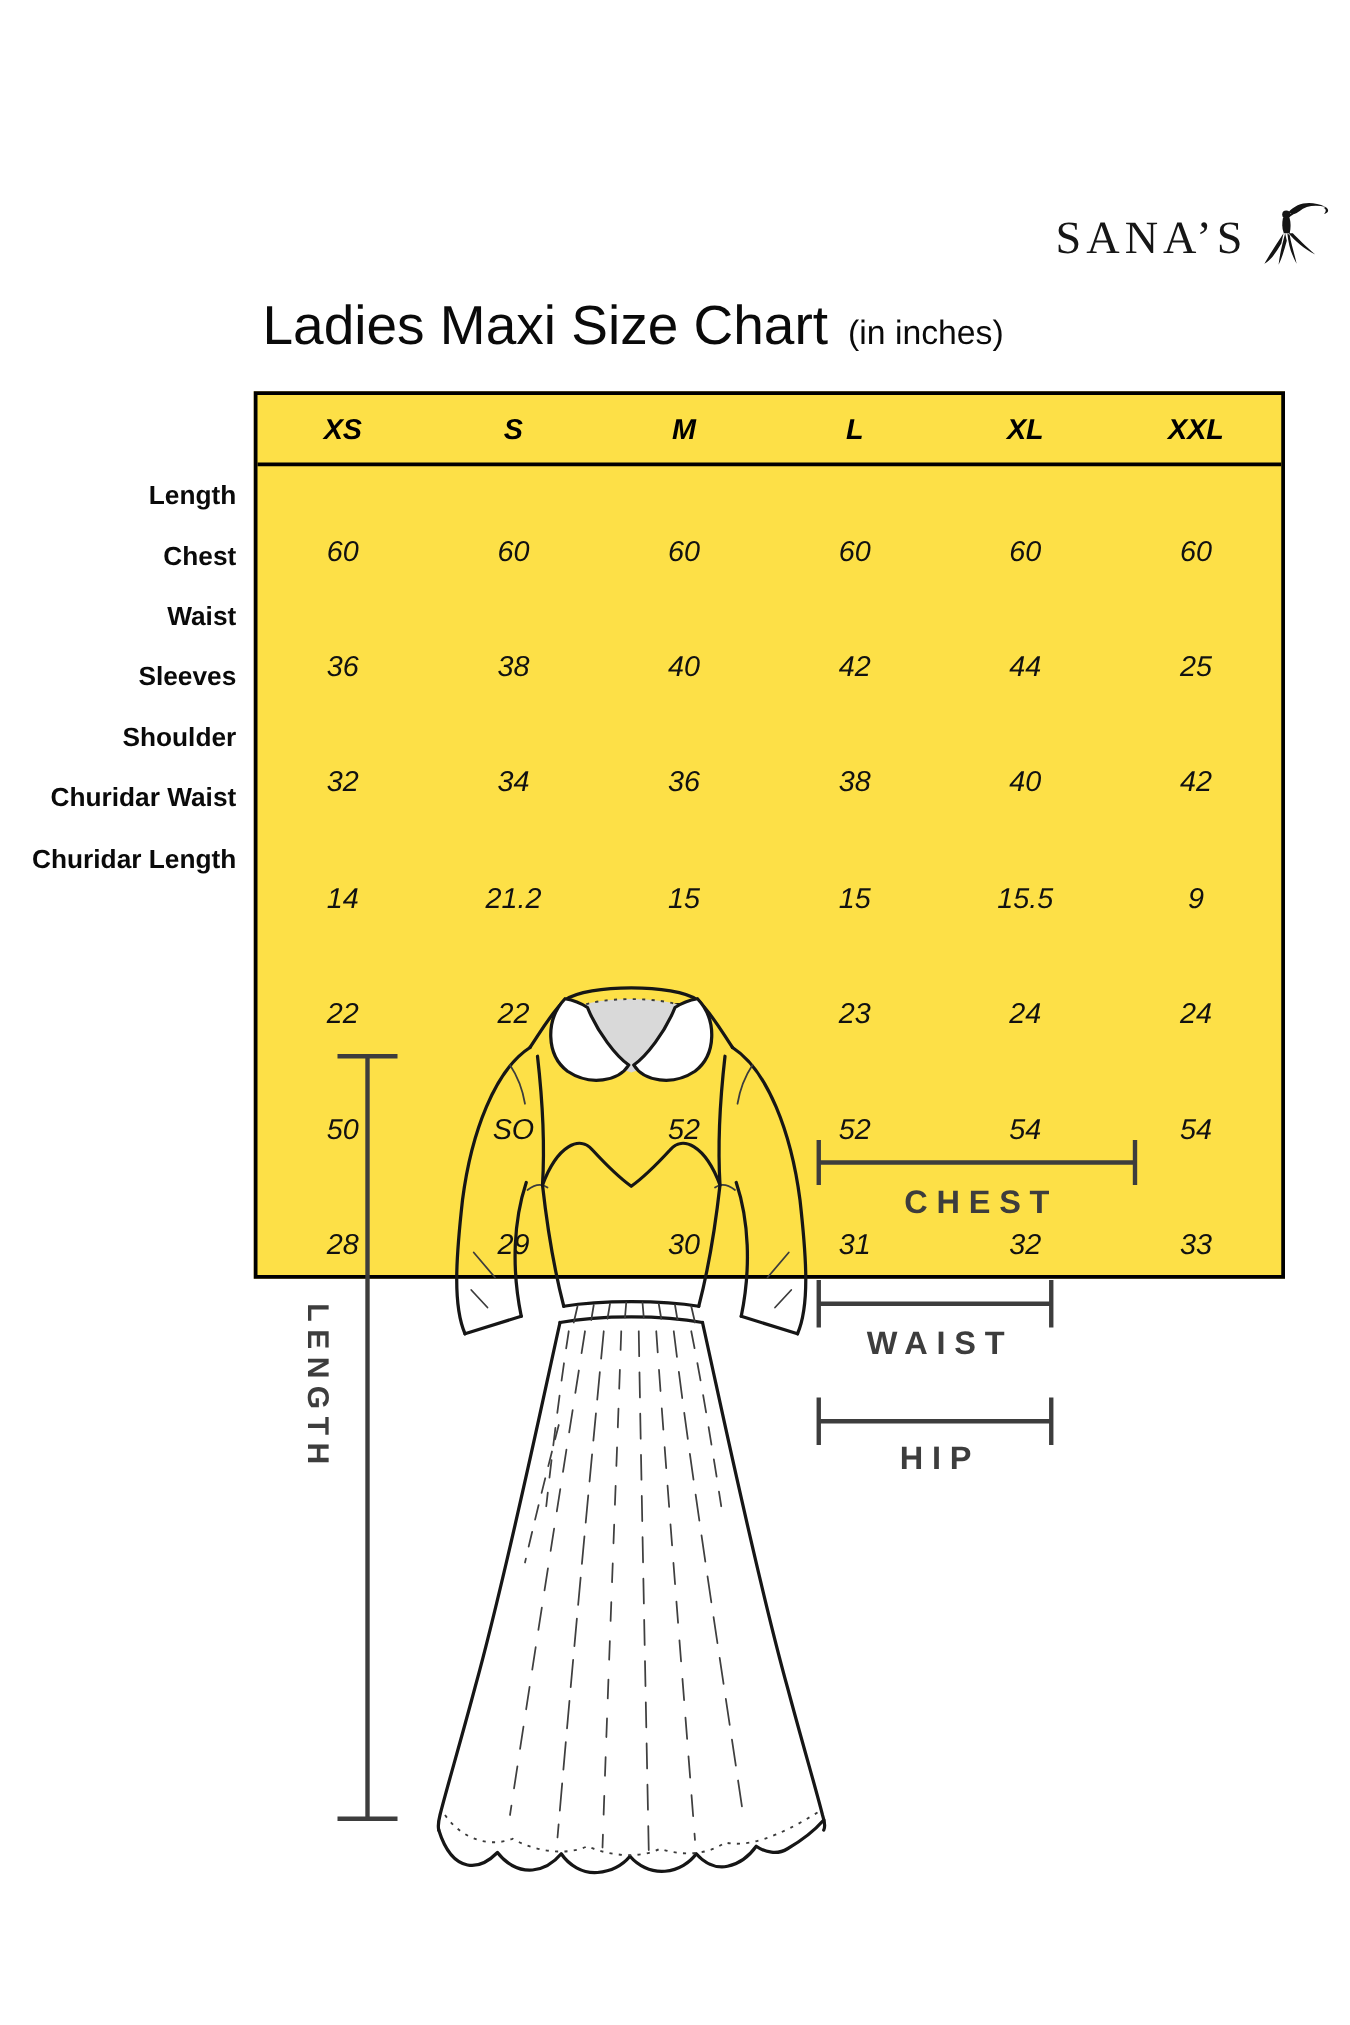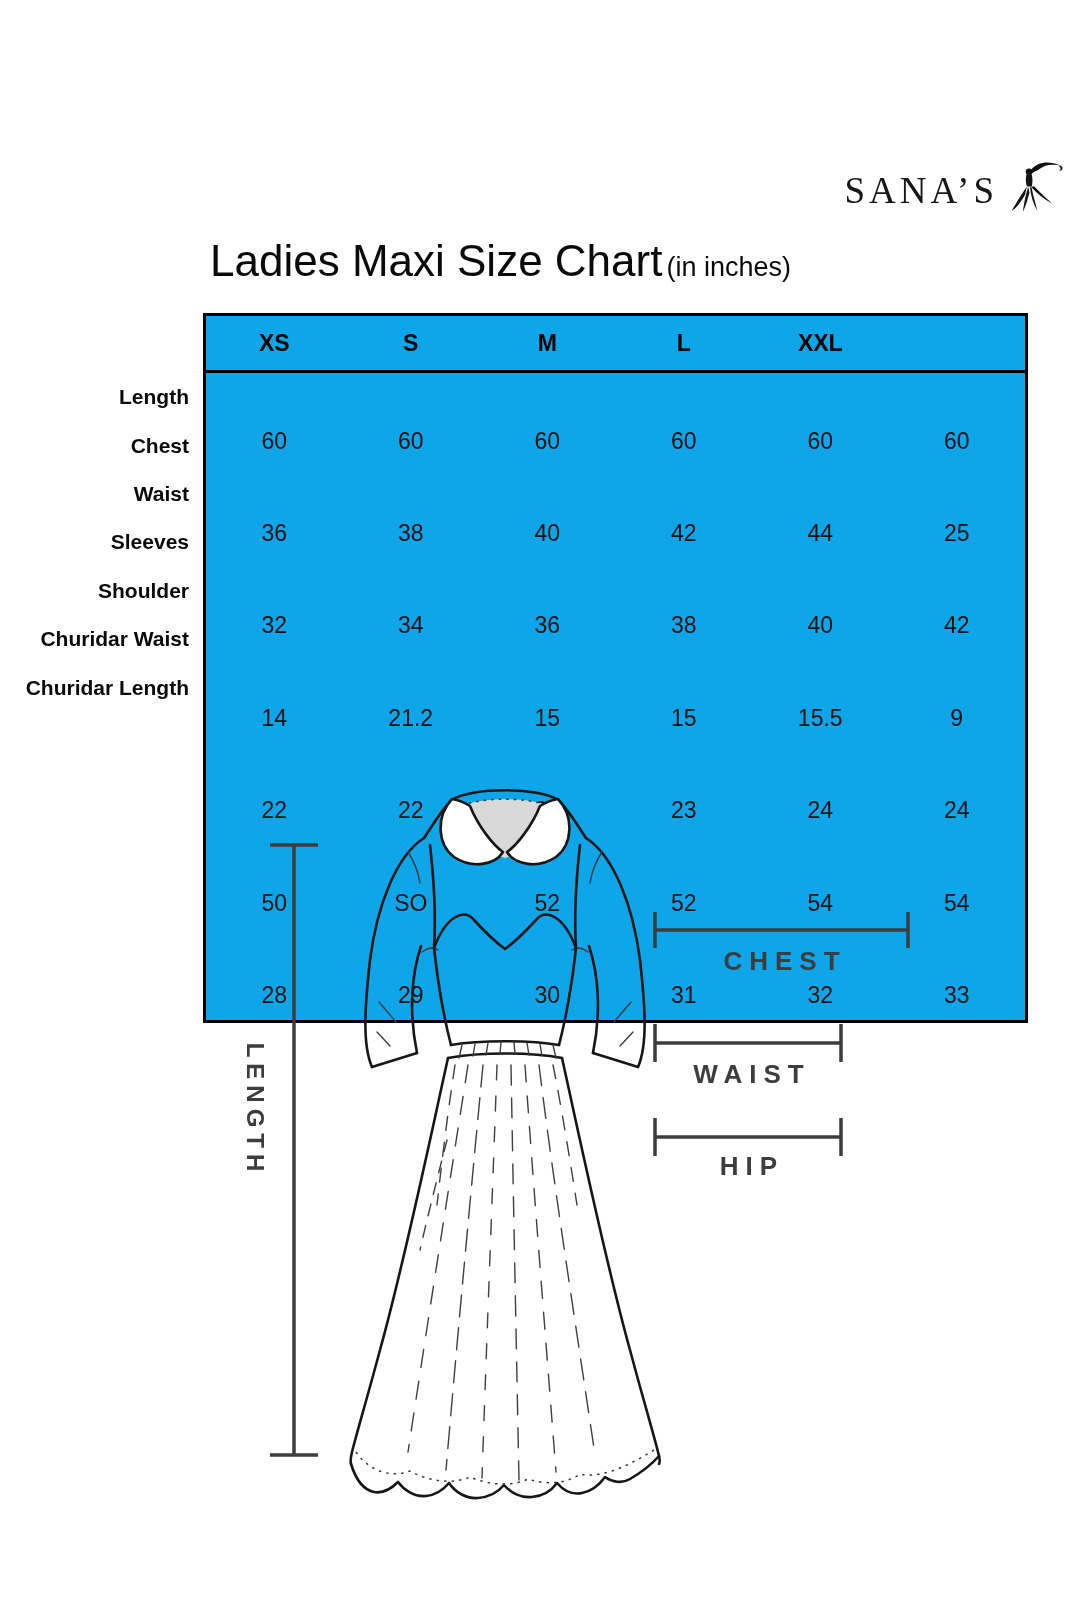--- a/index.html
+++ b/index.html
@@ -5,31 +5,31 @@
   html,body{margin:0;padding:0;background:#fff;}
   .page{position:relative;width:1080px;height:1620px;background:#ffffff;overflow:hidden;
         font-family:"Liberation Sans",sans-serif;color:#000;}
 
   
   .logo{position:absolute;top:158px;right:16px;display:flex;align-items:center;gap:10px;}
   .logo-text{font-family:"Liberation Serif",serif;font-size:37px;letter-spacing:4px;color:#161616;margin-left:44px;}
   .logo-icon{width:56px;height:64px;display:block;}
 
   
-  .title-row{position:absolute;left:210px;top:236px;display:flex;align-items:baseline;gap:4px;white-space:nowrap;}
+  .title-row{position:absolute;left:210px;top:236px;display:flex;align-items:baseline;gap:16px;white-space:nowrap;}
   .title{font-size:44px;color:#0a0a0a;}
   .subtitle{font-size:27px;color:#0a0a0a;}
 
   
   .table-area{position:absolute;left:0;top:313px;width:1028px;display:flex;}
   .row-labels{width:203px;box-sizing:border-box;}
   .row-labels .spacer{height:60px;}
   .row-label{height:48.4px;display:flex;align-items:center;justify-content:flex-end;
              padding-right:14px;font-weight:bold;font-size:21px;color:#0a0a0a;}
-  .grid-box{flex:1;border:3px solid #000;background:#0ea5e9;}
+  .grid-box{flex:1;border:3px solid #000;background:#fde047;font-style:italic;}
   .head-row{height:54px;border-bottom:3px solid #000;display:grid;grid-template-columns:repeat(6,1fr);}
   .head-cell{display:flex;align-items:center;justify-content:center;font-weight:bold;font-size:23px;}
   .data-row{height:48.4px;display:grid;grid-template-columns:repeat(6,1fr);margin-top:44px;}
   .cell{display:flex;align-items:center;justify-content:center;font-size:23px;color:#111;}
 
   
   .diagram{position:absolute;left:0;top:740px;width:1080px;height:820px;}
   .sketch{stroke:#161616;stroke-width:2.6;fill:none;stroke-linecap:round;stroke-linejoin:round;}
   .sketch-fill{stroke:#161616;stroke-width:2.6;fill:#ffffff;stroke-linejoin:round;}
   .thin{stroke:#3c3c3c;stroke-width:1.4;fill:none;stroke-linecap:round;}
@@ -78,20 +78,21 @@
       <div class="row-label">Shoulder</div>
       <div class="row-label">Churidar Waist</div>
       <div class="row-label">Churidar Length</div>
     </div>
     <div class="grid-box">
       <div class="head-row">
         <div class="head-cell">XS</div>
         <div class="head-cell">S</div>
         <div class="head-cell">M</div>
         <div class="head-cell">L</div>
+        <div class="head-cell">XL</div>
         <div class="head-cell">XXL</div>
       </div>
       <div class="data-row">
         <div class="cell">60</div>
         <div class="cell">60</div>
         <div class="cell">60</div>
         <div class="cell">60</div>
         <div class="cell">60</div>
         <div class="cell">60</div>
       </div>

